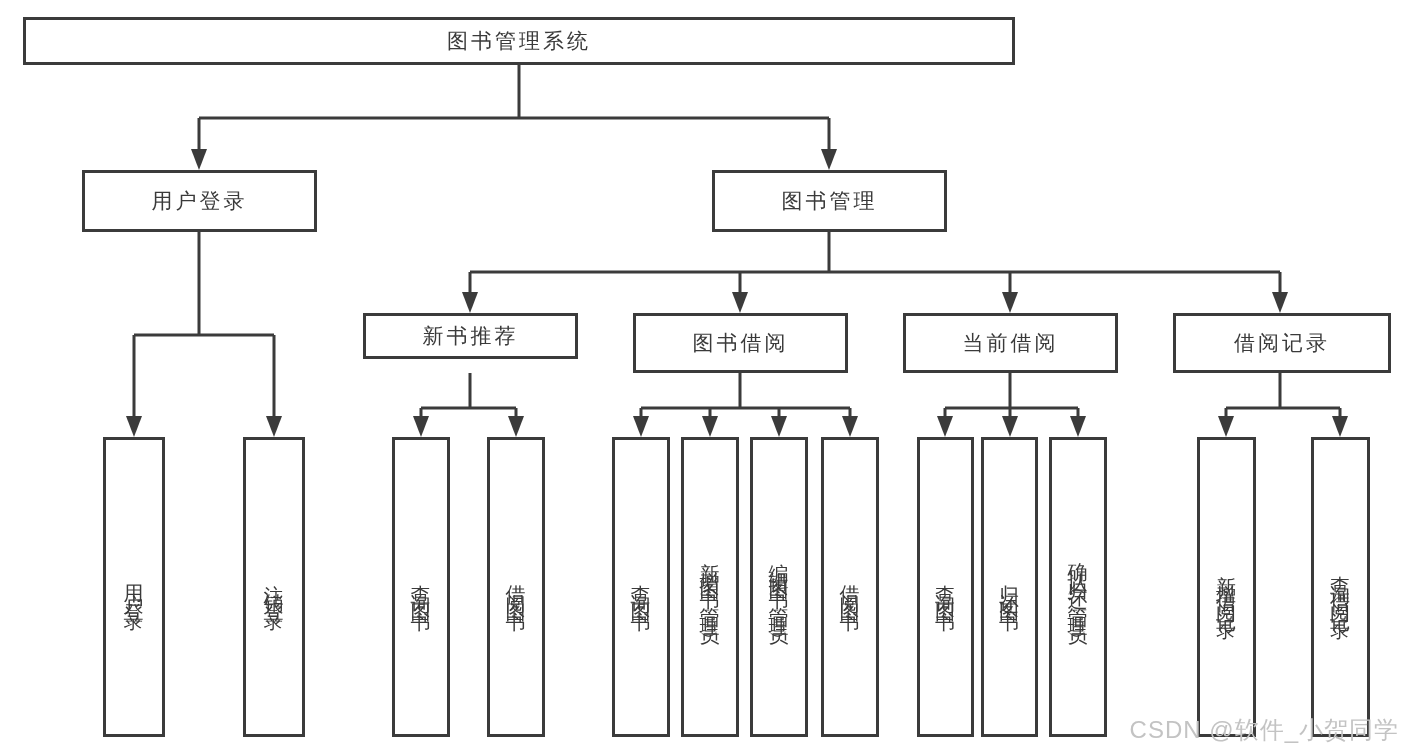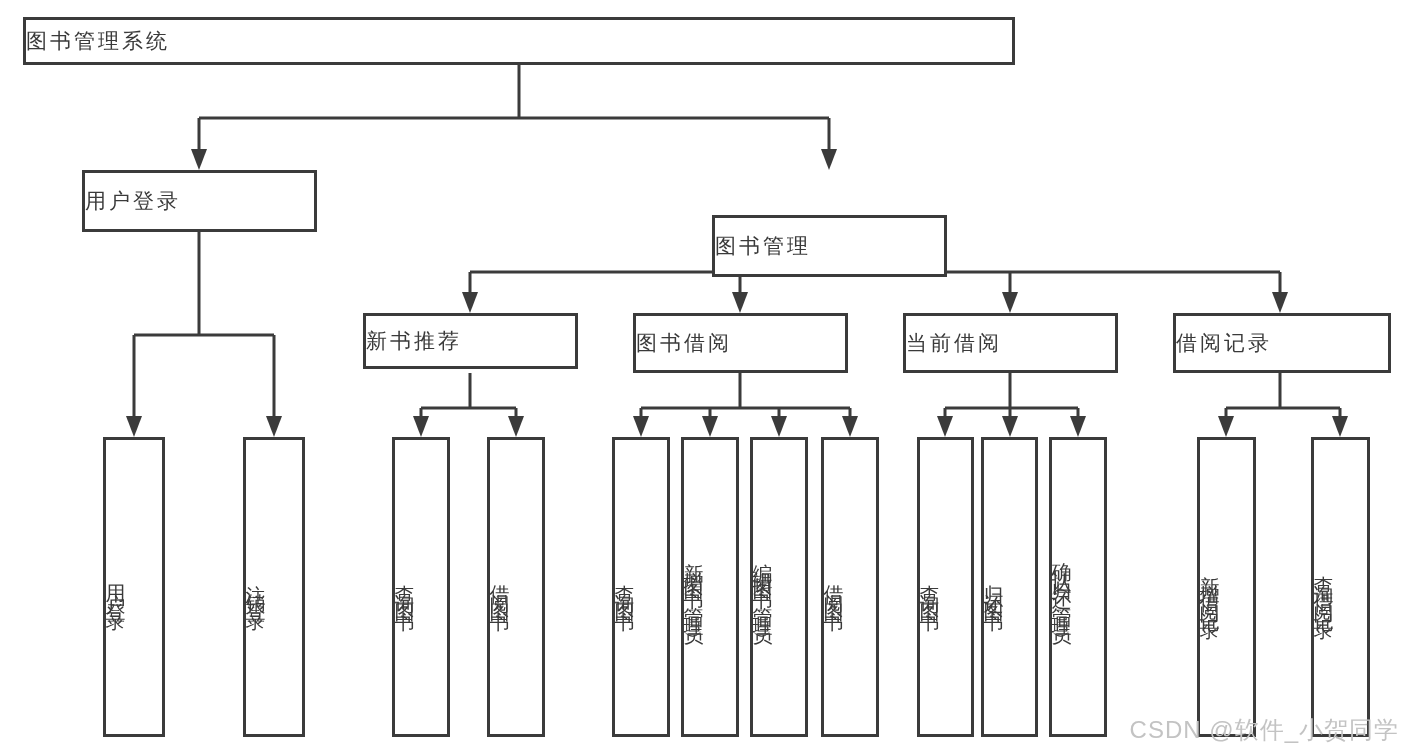--- a/index.html
+++ b/index.html
@@ -24,20 +24,21 @@
     z-index: 0;
   }
   .box {
     position: absolute;
     box-sizing: border-box;
     border: 3px solid #3b3b3b;
     background: #ffffff;
     color: #3a3a3a;
     display: flex;
     align-items: center;
+    justify-content: center;
     z-index: 1;
   }
   .box.h span {
     font-size: 21px;
     letter-spacing: 3px;
     white-space: nowrap;
   }
   .box.v span {
     writing-mode: vertical-rl;
     text-orientation: mixed;
@@ -95,25 +96,25 @@
     </g>
   </svg>
 
   <div class="box h" style="left:23px; top:17px; width:992px; height:48px;">
     <span>图书管理系统</span>
   </div>
 
   <div class="box h" style="left:82px; top:170px; width:235px; height:62px;">
     <span>用户登录</span>
   </div>
-  <div class="box h" style="left:712px; top:170px; width:235px; height:62px;margin-top:45px;">
+  <div class="box h" style="left:712px; top:170px; width:235px; height:62px;">
     <span>图书管理</span>
   </div>
 
-  <div class="box h" style="left:363px; top:313px; width:215px; height:56px;font-family:Liberation Serif, serif;">
+  <div class="box h" style="left:363px; top:313px; width:215px; height:46px;font-family:Liberation Serif, serif;">
     <span>新书推荐</span>
   </div>
   <div class="box h" style="left:903px; top:313px; width:215px; height:60px;">
     <span>当前借阅</span>
   </div>
   <div class="box h" style="left:633px; top:313px; width:215px; height:60px;">
     <span>图书借阅</span>
   </div>
   <div class="box h" style="left:1173px; top:313px; width:218px; height:60px;">
     <span>借阅记录</span>

